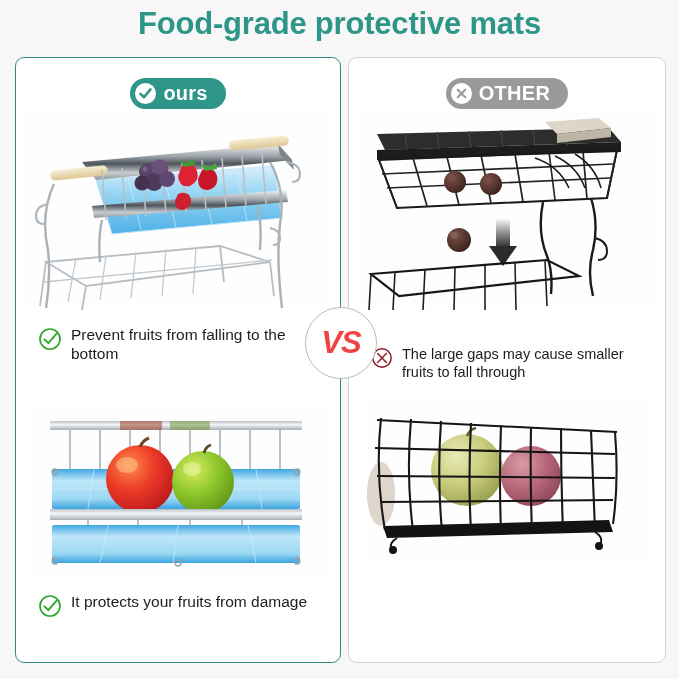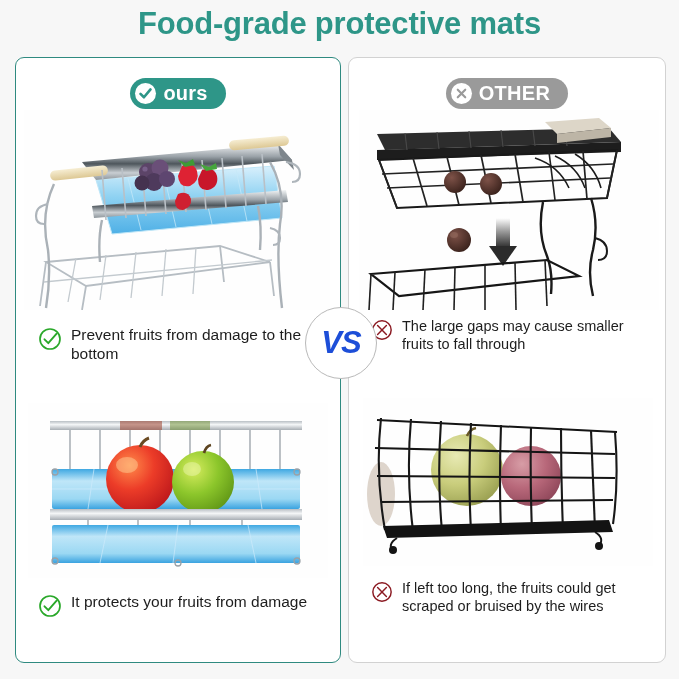--- a/index.html
+++ b/index.html
@@ -56,35 +56,35 @@
   .ph-tl { left: 8px;  top: 52px;  width: 306px; height: 200px; }
   .ph-tr { left: 10px; top: 52px;  width: 300px; height: 200px; }
   .ph-bl { left: 12px; top: 345px; width: 300px; height: 175px; }
   .ph-br { left: 14px; top: 340px; width: 290px; height: 168px; }
 
   
   .cap {
     position: absolute; display: flex; align-items: flex-start; gap: 9px;
   }
   .cap-tl { left: 22px; top: 268px; width: 290px; }
-  .cap-tr { left: 22px; top: 260px; width: 280px; }
+  .cap-tr { left: 22px; top: 288px; width: 280px; }
   .cap-bl { left: 22px; top: 535px; width: 290px; text-align: center; }
   .cap-br { left: 22px; top: 522px; width: 280px; }
   .cap-text { font-size: 14.5px; line-height: 1.22; color: #1d1d1d; }
   .cap-tl .cap-text, .cap-bl .cap-text { font-size: 15.5px; }
   .cap-icon { flex: 0 0 auto; margin-top: 1px; }
 
   
   .vs {
     position: absolute; left: 305px; top: 307px;
     width: 72px; height: 72px; border-radius: 50%;
     background: #ffffff; border: 1.3px solid #b9b9b9;
     display: flex; align-items: center; justify-content: center;
     font-size: 31px; font-weight: bold; font-style: italic;
-    color: #1d4ed8; letter-spacing: -1px;
+    color: #ef4444; letter-spacing: -1px;
     z-index: 20;
   }
 </style>
 </head>
 <body>
 
 <div id="root">
 
   <div class="title">Food-grade protective mats</div>
 
@@ -195,21 +195,21 @@
       </svg>
     </div>
 
     <div class="cap cap-tl">
       <span class="cap-icon">
         <svg width="24" height="24" viewBox="0 0 24 24">
           <circle cx="12" cy="12" r="10" fill="none" stroke="#2aa82a" stroke-width="1.7"></circle>
           <path d="M6.5 12.3 L10.3 16.2 L18.6 6.6" fill="none" stroke="#2aa82a" stroke-width="1.9" stroke-linecap="round" stroke-linejoin="round"></path>
         </svg>
       </span>
-      <span class="cap-text">Prevent fruits from damage to the bottom</span>
+      <span class="cap-text">Prevent fruits from falling to the bottom</span>
     </div>
 
     <div class="photo ph-bl">
       <svg width="300" height="175" viewBox="0 0 300 175">
         <defs>
           <linearGradient id="matg2" x1="0" y1="0" x2="0" y2="1">
             <stop offset="0" stop-color="#3fa8e2"></stop>
               <stop offset="0.3" stop-color="#bfe6f8"></stop>
             <stop offset="0.75" stop-color="#9bd8f3"></stop>
               <stop offset="1" stop-color="#3aa3e0"></stop>
@@ -447,26 +447,17 @@
         <path d="M20,128 L246,122 L250,134 L24,140 Z" fill="#131313"></path>
         <g stroke="#161616" stroke-width="2" fill="none">
           <path d="M34,140 q-10,6 -4,14"></path>
             <path d="M232,134 q10,6 4,14"></path>
         </g>
         <circle cx="30" cy="152" r="4" fill="#141414"></circle>
         <circle cx="236" cy="148" r="4" fill="#141414"></circle>
       </svg>
     </div>
 
-    <div class="cap cap-br">
-      <span class="cap-icon">
-        <svg width="22" height="22" viewBox="0 0 24 24">
-          <circle cx="12" cy="12" r="10" fill="none" stroke="#8b1a22" stroke-width="1.6"></circle>
-          <path d="M7.2 7.2 L16.8 16.8 M16.8 7.2 L7.2 16.8" stroke="#8b1a22" stroke-width="1.6" stroke-linecap="round"></path>
-        </svg>
-      </span>
-      <span class="cap-text">If left too long, the fruits could get scraped or bruised by the wires</span>
-    </div>
   </div>
 
   <div class="vs">VS</div>
 
 </div>
 
 </body></html>

